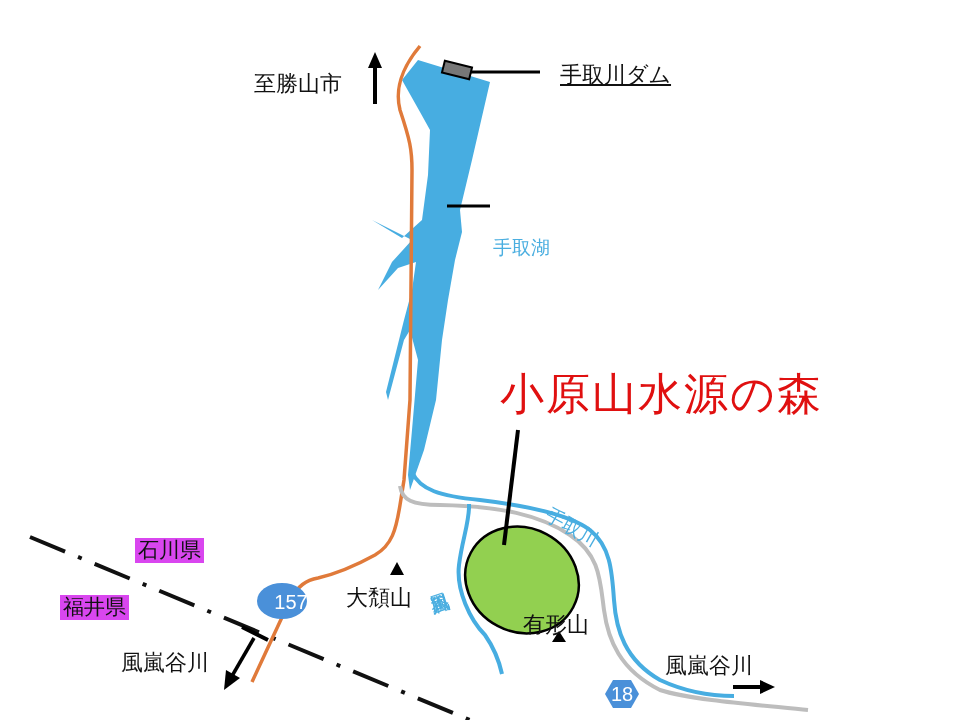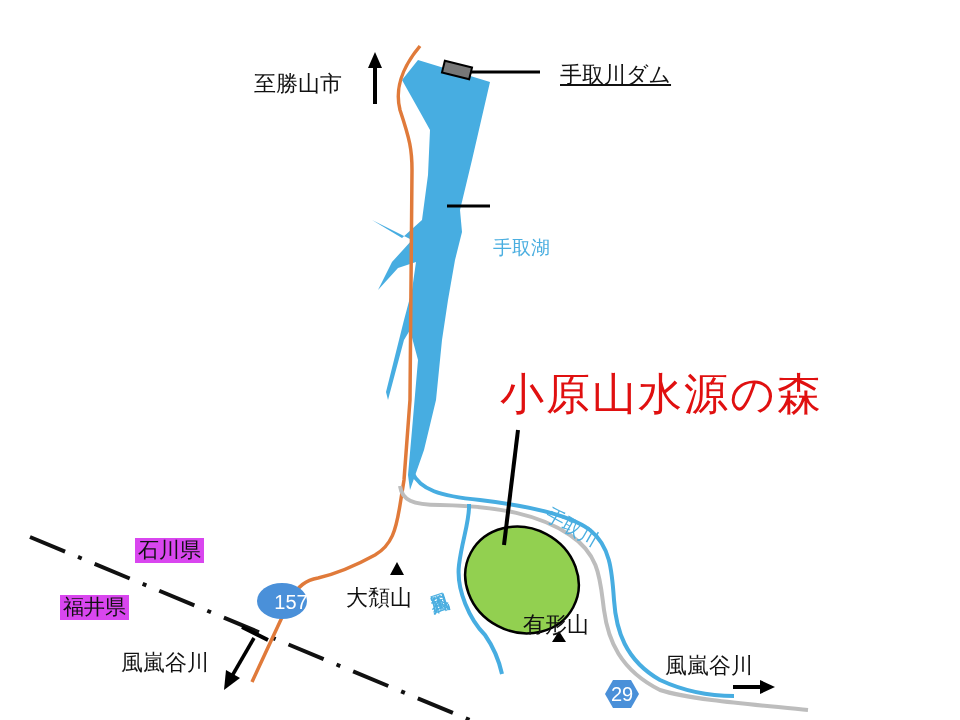--- a/index.html
+++ b/index.html
@@ -68,13 +68,13 @@
 <div class="lbl lbl-title" style="left:500px;top:372px;text-align:right;">小原山水源の森</div>
 <div class="lbl lbl-blue" style="left:552px;top:505px;transform:rotate(30deg);transform-origin:left top;">手取川</div>
 <div class="lbl lbl-blue vert" style="left:423px;top:580px;transform:rotate(-18deg);">風嵐谷川</div>
 <div class="lbl pref" style="left:135px;top:538px;">石川県</div>
 <div class="lbl pref" style="left:60px;top:595px;font-family:Liberation Serif, serif;">福井県</div>
 <div class="lbl lbl-black" style="left:346px;top:587px;">大頽山</div>
 <div class="lbl lbl-black" style="left:523px;top:614px;">有形山</div>
 <div class="lbl lbl-black" style="left:121px;top:652px;">風嵐谷川</div>
 <div class="lbl lbl-black" style="left:665px;top:655px;">風嵐谷川</div>
 <div class="route-num" style="left:257px;top:592px;width:68px;">157</div>
-<div class="route-num" style="left:602px;top:684px;width:40px;">29</div>
+<div class="route-num" style="left:602px;top:684px;width:40px;">18</div>
 
 </body></html>

